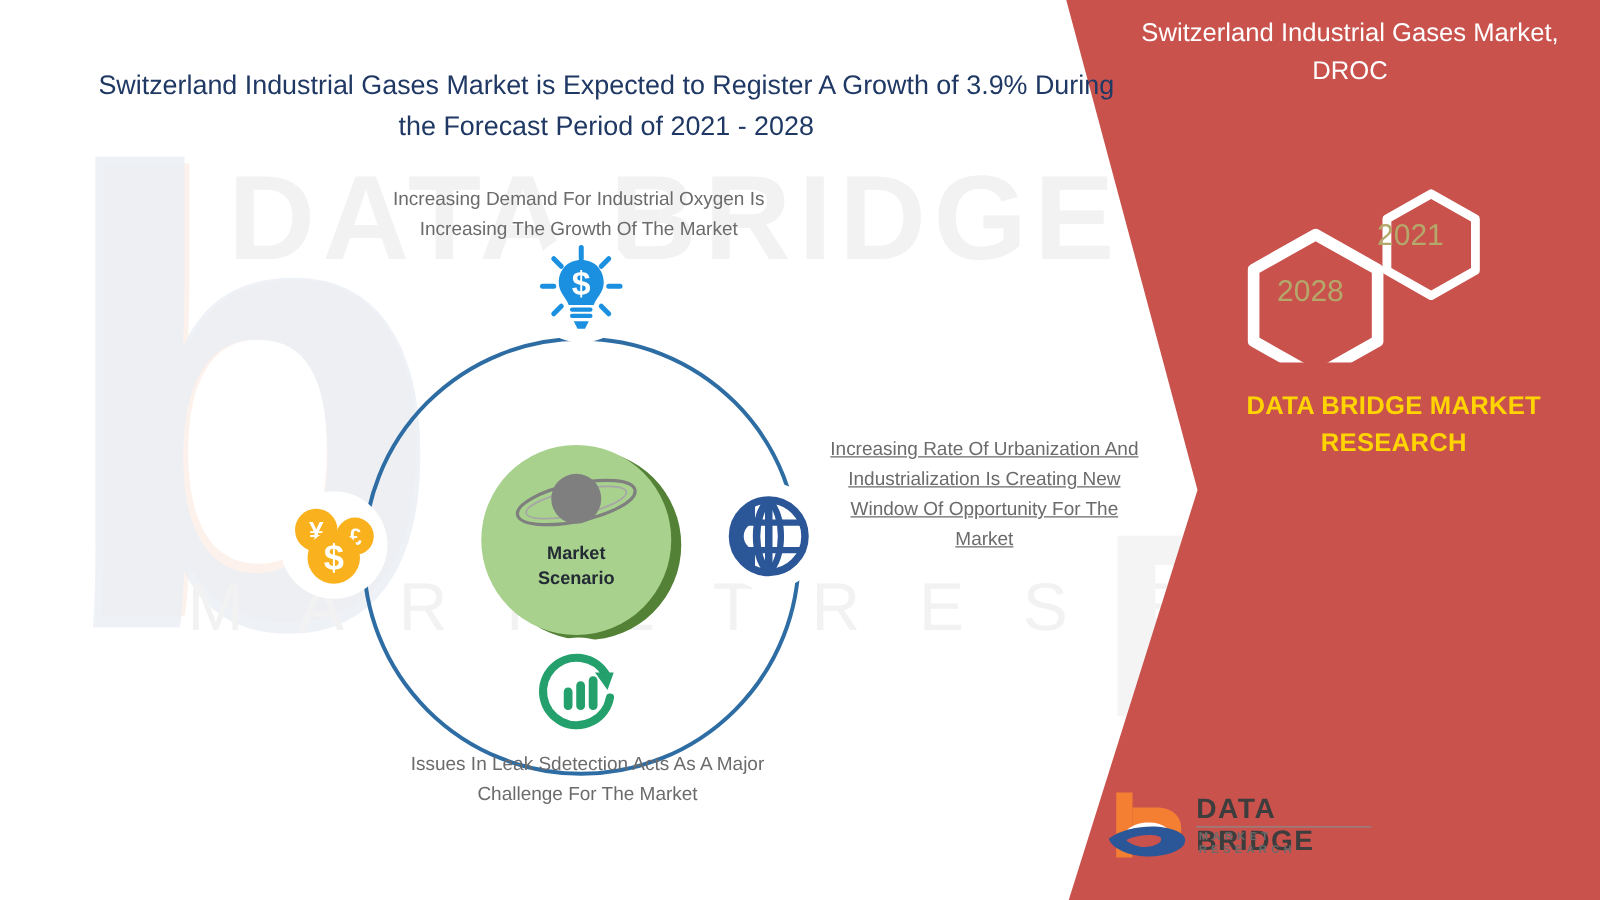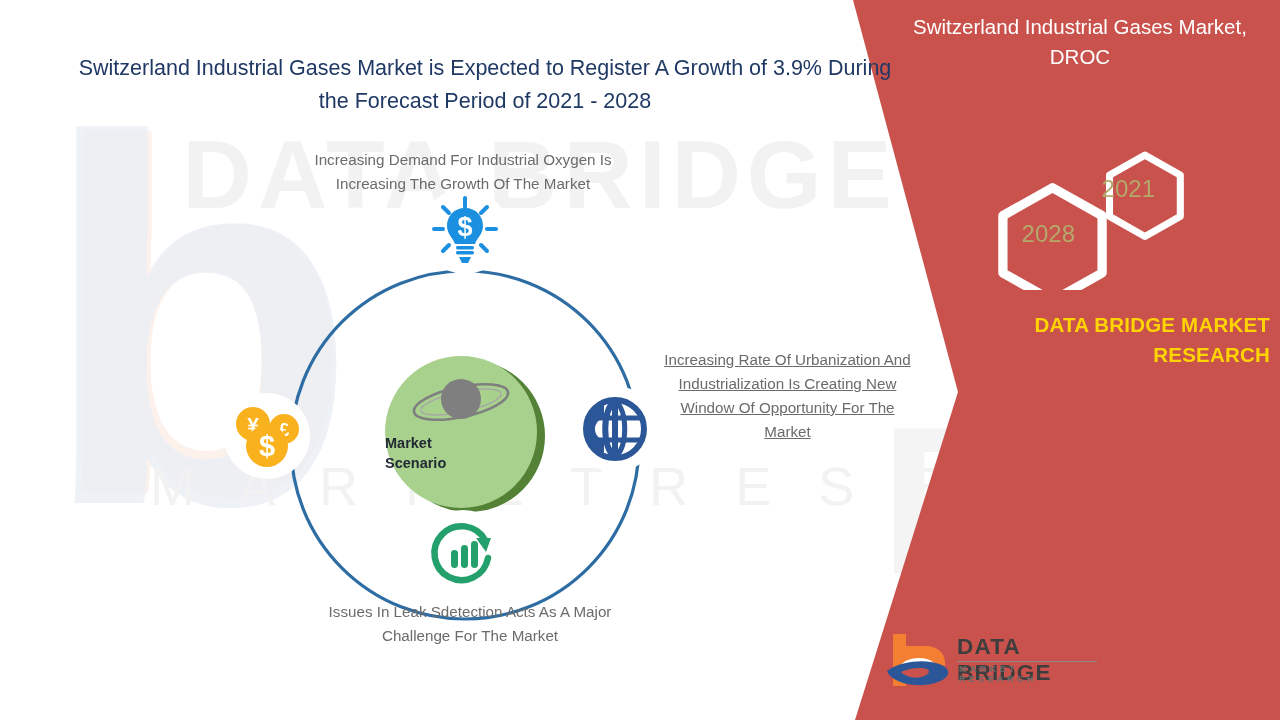--- a/index.html
+++ b/index.html
@@ -145,20 +145,21 @@
     width: 152px;
     height: 152px;
     border-radius: 50%;
     background: #a9d18e;
   }
   .core-label {
     position: absolute;
     left: 0;
     top: 78px;
     width: 152px;
+    text-align: center;
     font-size: 14.5px;
     font-weight: 700;
     line-height: 1.35;
     color: #222a33;
   }
 
   .node {
     position: absolute;
     width: 86px;
     height: 86px;
@@ -216,21 +217,21 @@
     text-align: right;
   }
   .hex-year-2021 { left: 110px; top: 40px; width: 70px; }
   .hex-year-2028 { left: 20px;  top: 85px; width: 80px; }
 
   .rp-brand {
     position: absolute;
     left: 960px;
     top: 310px;
     width: 310px;
-    text-align: right;
+    text-align: center;
     z-index: 7;
     color: #ffd400;
     font-size: 20.5px;
     font-weight: 700;
     line-height: 1.45;
     letter-spacing: 0.2px;
   }
 
   
   .logo {

